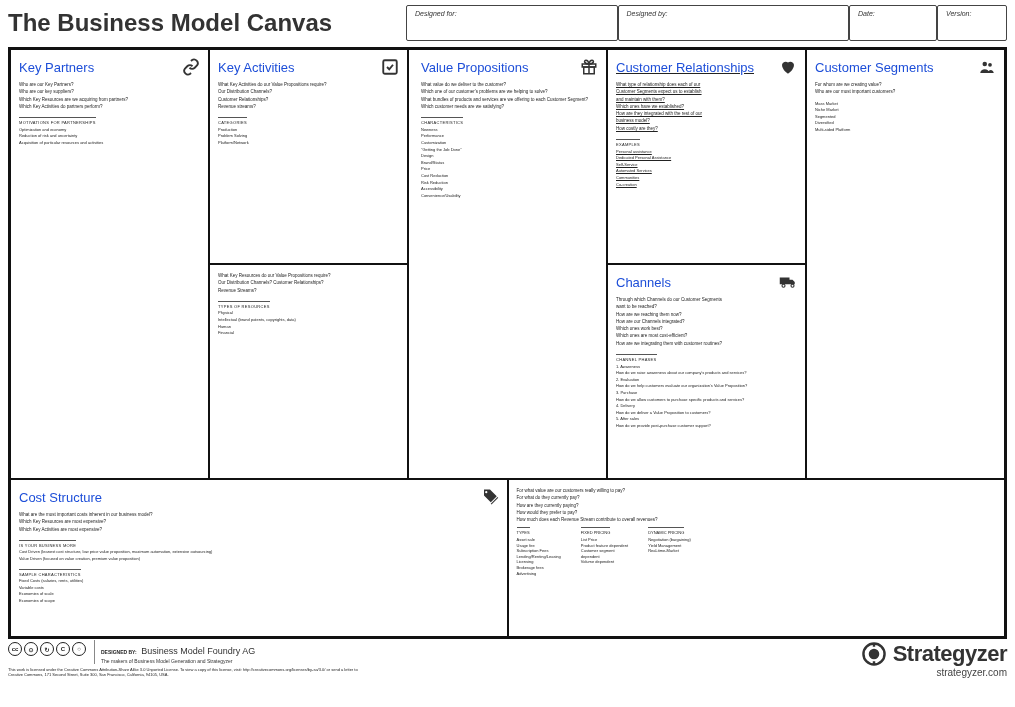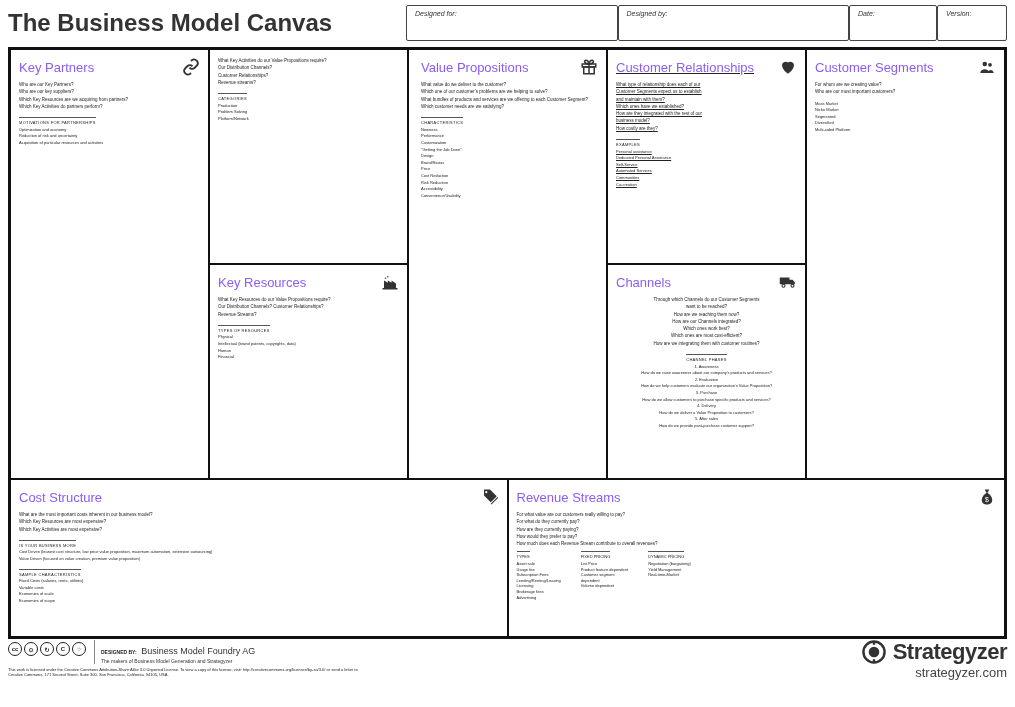--- a/index.html
+++ b/index.html
@@ -55,21 +55,21 @@
   }
   .block-head {
     display: flex;
     justify-content: space-between;
     align-items: center;
     margin-bottom: 6px;
   }
   .block h2 {
     font-size: 13px;
     font-weight: 400;
-    color: #8b5cf6;
+    color: #1d4ed8;
   }
   .icon {
     width: 18px;
     height: 18px;
     color: #333;
   }
   .prompts {
     font-size: 4.5px;
     line-height: 1.4;
     color: #222;
@@ -85,21 +85,21 @@
     padding-top: 2px;
     display: inline-block;
   }
   .prompts .item { font-size: 4px; }
 
   .kp { grid-column: 1 / span 2; grid-row: 1 / span 2; }
   .ka { grid-column: 3 / span 2; grid-row: 1; }
   .kr { grid-column: 3 / span 2; grid-row: 2; }
   .vp { grid-column: 5 / span 2; grid-row: 1 / span 2; padding-left: 12px; }
   .cr { grid-column: 7 / span 2; grid-row: 1; text-decoration: underline; }
-  .ch { grid-column: 7 / span 2; grid-row: 2; text-align: center; }
+  .ch { grid-column: 7 / span 2; grid-row: 2; }
   .cs { grid-column: 9 / span 2; grid-row: 1 / span 2; }
   .cost { grid-column: 1 / span 5; grid-row: 3; }
   .rev  { grid-column: 6 / span 5; grid-row: 3; }
 
   .rev-cols {
     display: flex;
     gap: 20px;
     margin-top: 4px;
   }
   .rev-cols .col {
@@ -180,21 +180,21 @@
     width: 26px;
     height: 26px;
   }
   .strategyzer-logo .word {
     font-size: 22px;
     font-weight: 700;
     color: #333;
     letter-spacing: -0.5px;
   }
   .strategyzer-url {
-    font-size: 13px;
+    font-size: 10px;
     color: #444;
   }
 </style>
 </head>
 <body>
 
 <div class="header">
   <div class="title-cell">
     <h1>The Business Model Canvas</h1>
   </div>
@@ -228,41 +228,40 @@
       <p>Which Key Resources are we acquiring from partners?</p>
       <p>Which Key Activities do partners perform?</p>
       <p class="sub-head">motivations for partnerships</p>
       <p class="item">Optimization and economy</p>
       <p class="item">Reduction of risk and uncertainty</p>
       <p class="item">Acquisition of particular resources and activities</p>
     </div>
   </div>
 
   <div class="block ka">
+    <div class="block-head">
+      <h2>Key Activities</h2>
+      <svg class="icon" viewBox="0 0 24 24" fill="none" stroke="currentColor" stroke-width="2.5">
+          <rect x="3" y="3" width="18" height="18" rx="2"></rect>
+          <path d="M8 12l3 3 5-6"></path>
+        </svg>
+    </div>
     <div class="prompts">
       <p>What Key Activities do our Value Propositions require?</p>
       <p>Our Distribution Channels?</p>
       <p>Customer Relationships?</p>
       <p>Revenue streams?</p>
       <p class="sub-head">categories</p>
       <p class="item">Production</p>
       <p class="item">Problem Solving</p>
       <p class="item">Platform/Network</p>
     </div>
   </div>
 
   <div class="block kr">
-    <div class="block-head">
-      <h2>Key Resources</h2>
-      <svg class="icon" viewBox="0 0 24 24" fill="currentColor">
-          <path d="M2 20h20v2H2zM4 10l5 3V10l5 3V10l6 4v6H4z"></path>
-          <circle cx="6" cy="7" r="1"></circle>
-          <circle cx="9" cy="5" r="1"></circle>
-        </svg>
-    </div>
     <div class="prompts">
       <p>What Key Resources do our Value Propositions require?</p>
       <p>Our Distribution Channels? Customer Relationships?</p>
       <p>Revenue Streams?</p>
       <p class="sub-head">types of resources</p>
       <p class="item">Physical</p>
       <p class="item">Intellectual (brand patents, copyrights, data)</p>
       <p class="item">Human</p>
       <p class="item">Financial</p>
     </div>
@@ -391,27 +390,20 @@
       <p class="item">Value Driven (focused on value creation, premium value proposition)</p>
       <p class="sub-head">sample characteristics</p>
       <p class="item">Fixed Costs (salaries, rents, utilities)</p>
       <p class="item">Variable costs</p>
       <p class="item">Economies of scale</p>
       <p class="item">Economies of scope</p>
     </div>
   </div>
 
   <div class="block rev">
-    <div class="block-head">
-      <h2>Revenue Streams</h2>
-      <svg class="icon" viewBox="0 0 24 24" fill="currentColor">
-          <path d="M9 2h6l-2 4h-2zM12 6c4 2 7 6 7 10 0 4-3 6-7 6s-7-2-7-6c0-4 3-8 7-10z"></path>
-          <text x="12" y="18" font-size="9" text-anchor="middle" fill="#fff">$</text>
-        </svg>
-    </div>
     <div class="prompts">
       <p>For what value are our customers really willing to pay?</p>
       <p>For what do they currently pay?</p>
       <p>How are they currently paying?</p>
       <p>How would they prefer to pay?</p>
       <p>How much does each Revenue Stream contribute to overall revenues?</p>
       <div class="rev-cols">
         <div class="col">
           <div class="h">types</div>
           <div>Asset sale</div>

